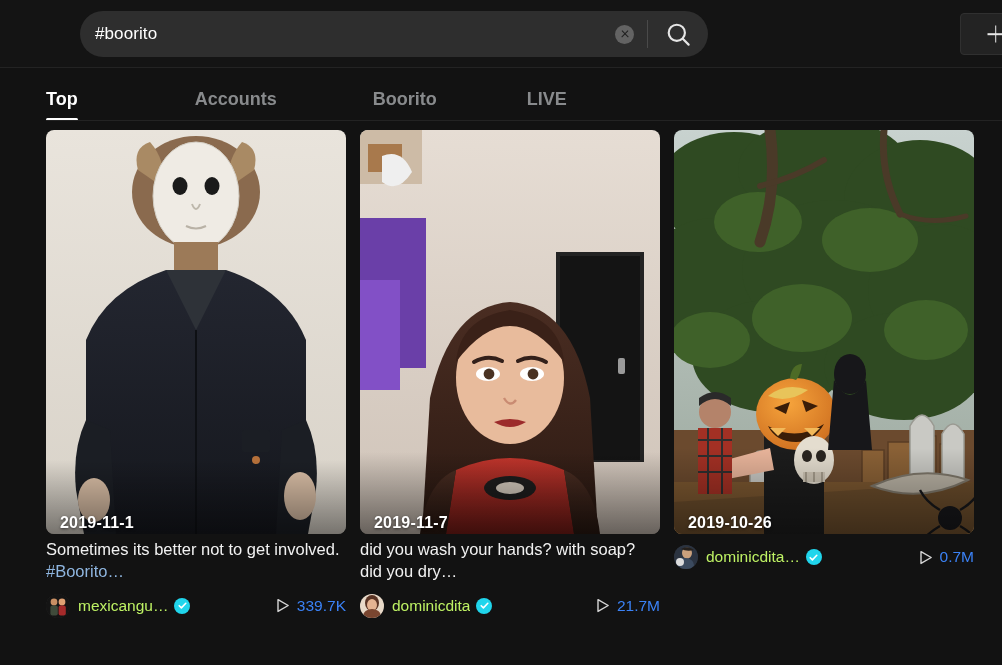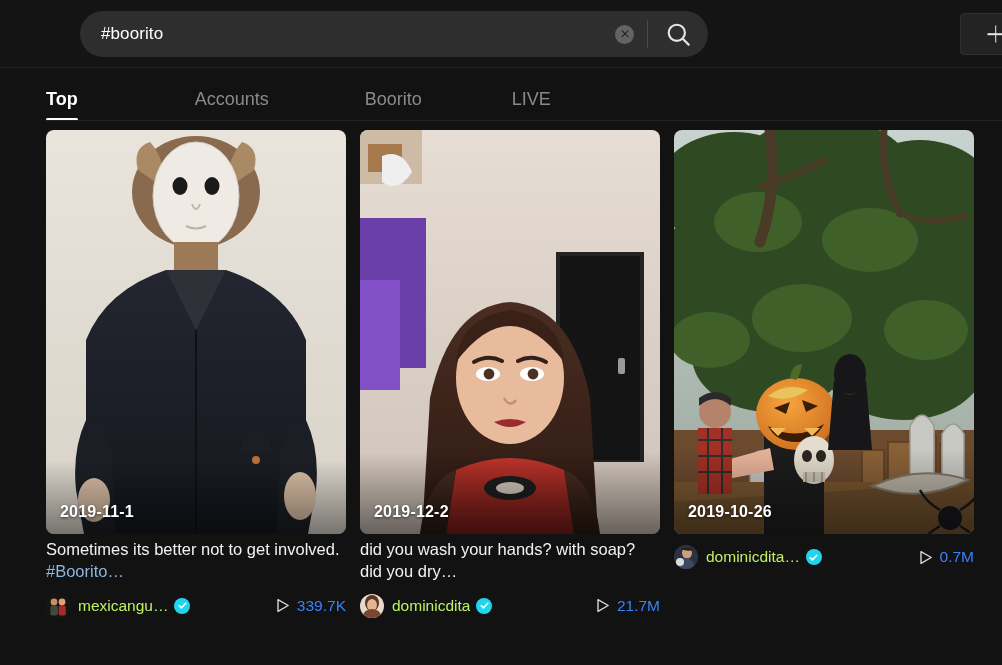--- a/index.html
+++ b/index.html
@@ -40,21 +40,21 @@
   }
 
   .search-input {
     flex: 1;
     background: transparent;
     border: none;
     outline: none;
     color: #ffffff;
     font-family: "Liberation Sans", sans-serif;
     font-size: 17px;
-    padding: 0 10px 0 21px;
+    padding: 0 10px 0 15px;
     letter-spacing: .1px;
   }
   .search-input::placeholder { color: #8a8a8a; }
 
   .clear-btn {
     width: 19px;
     height: 19px;
     border-radius: 50%;
     background: #636363;
     border: none;
@@ -138,20 +138,21 @@
     margin-right: 0;
     cursor: pointer;
     position: relative;
     height: 62px;
     display: flex;
     align-items: center;
     background: none;
     border: none;
     font-family: "Liberation Sans", sans-serif;
     padding: 0;
+    font-weight: bold;
   }
   .tab.active { color: #ffffff; font-weight: bold; }
   .tab.active::after {
     content: "";
     position: absolute;
     left: 0;
     bottom: 9px;
     width: 100%;
     height: 3px;
     background: #ffffff;
@@ -188,21 +189,21 @@
     border-radius: 8px;
     overflow: hidden;
     background: #000;
     cursor: pointer;
   }
   .thumb svg { display: block; width: 100%; height: 100%; }
 
   .date {
     position: absolute;
     left: 14px;
-    bottom: 13px;
+    bottom: 2px;
     font-size: 16px;
     font-weight: bold;
     color: #ffffff;
     text-shadow: 0 1px 3px rgba(0,0,0,.6);
     letter-spacing: .2px;
   }
 
   .caption {
     margin-top: 4px;
     font-size: 16.5px;
@@ -407,21 +408,21 @@
         <path d="M60 404 Q66 352 96 340 L86 404 Z" fill="url(#hair2)"></path>
         <path d="M240 404 Q234 352 204 340 L214 404 Z" fill="url(#hair2)"></path>
         <ellipse cx="150" cy="358" rx="26" ry="12" fill="#1e1e1e"></ellipse>
         <ellipse cx="150" cy="358" rx="14" ry="6" fill="#d9cfc2"></ellipse>
         <rect y="322" width="300" height="82" fill="url(#shade2)"></rect>
         <linearGradient id="shade2" x1="0" y1="0" x2="0" y2="1">
           <stop offset="0" stop-color="rgba(0,0,0,0)"></stop>
             <stop offset="1" stop-color="rgba(0,0,0,0.5)"></stop>
         </linearGradient>
       </svg>
-      <div class="date">2019-12-2</div>
+      <div class="date">2019-11-7</div>
     </div>
 
     <div class="caption">
       <span>did you wash your hands? with soap? did you dry…</span><span class="tag"></span>
     </div>
 
     <div class="meta">
       <div class="avatar">
         <svg viewBox="0 0 24 24">
           <rect width="24" height="24" fill="#e8d9c8"></rect>

